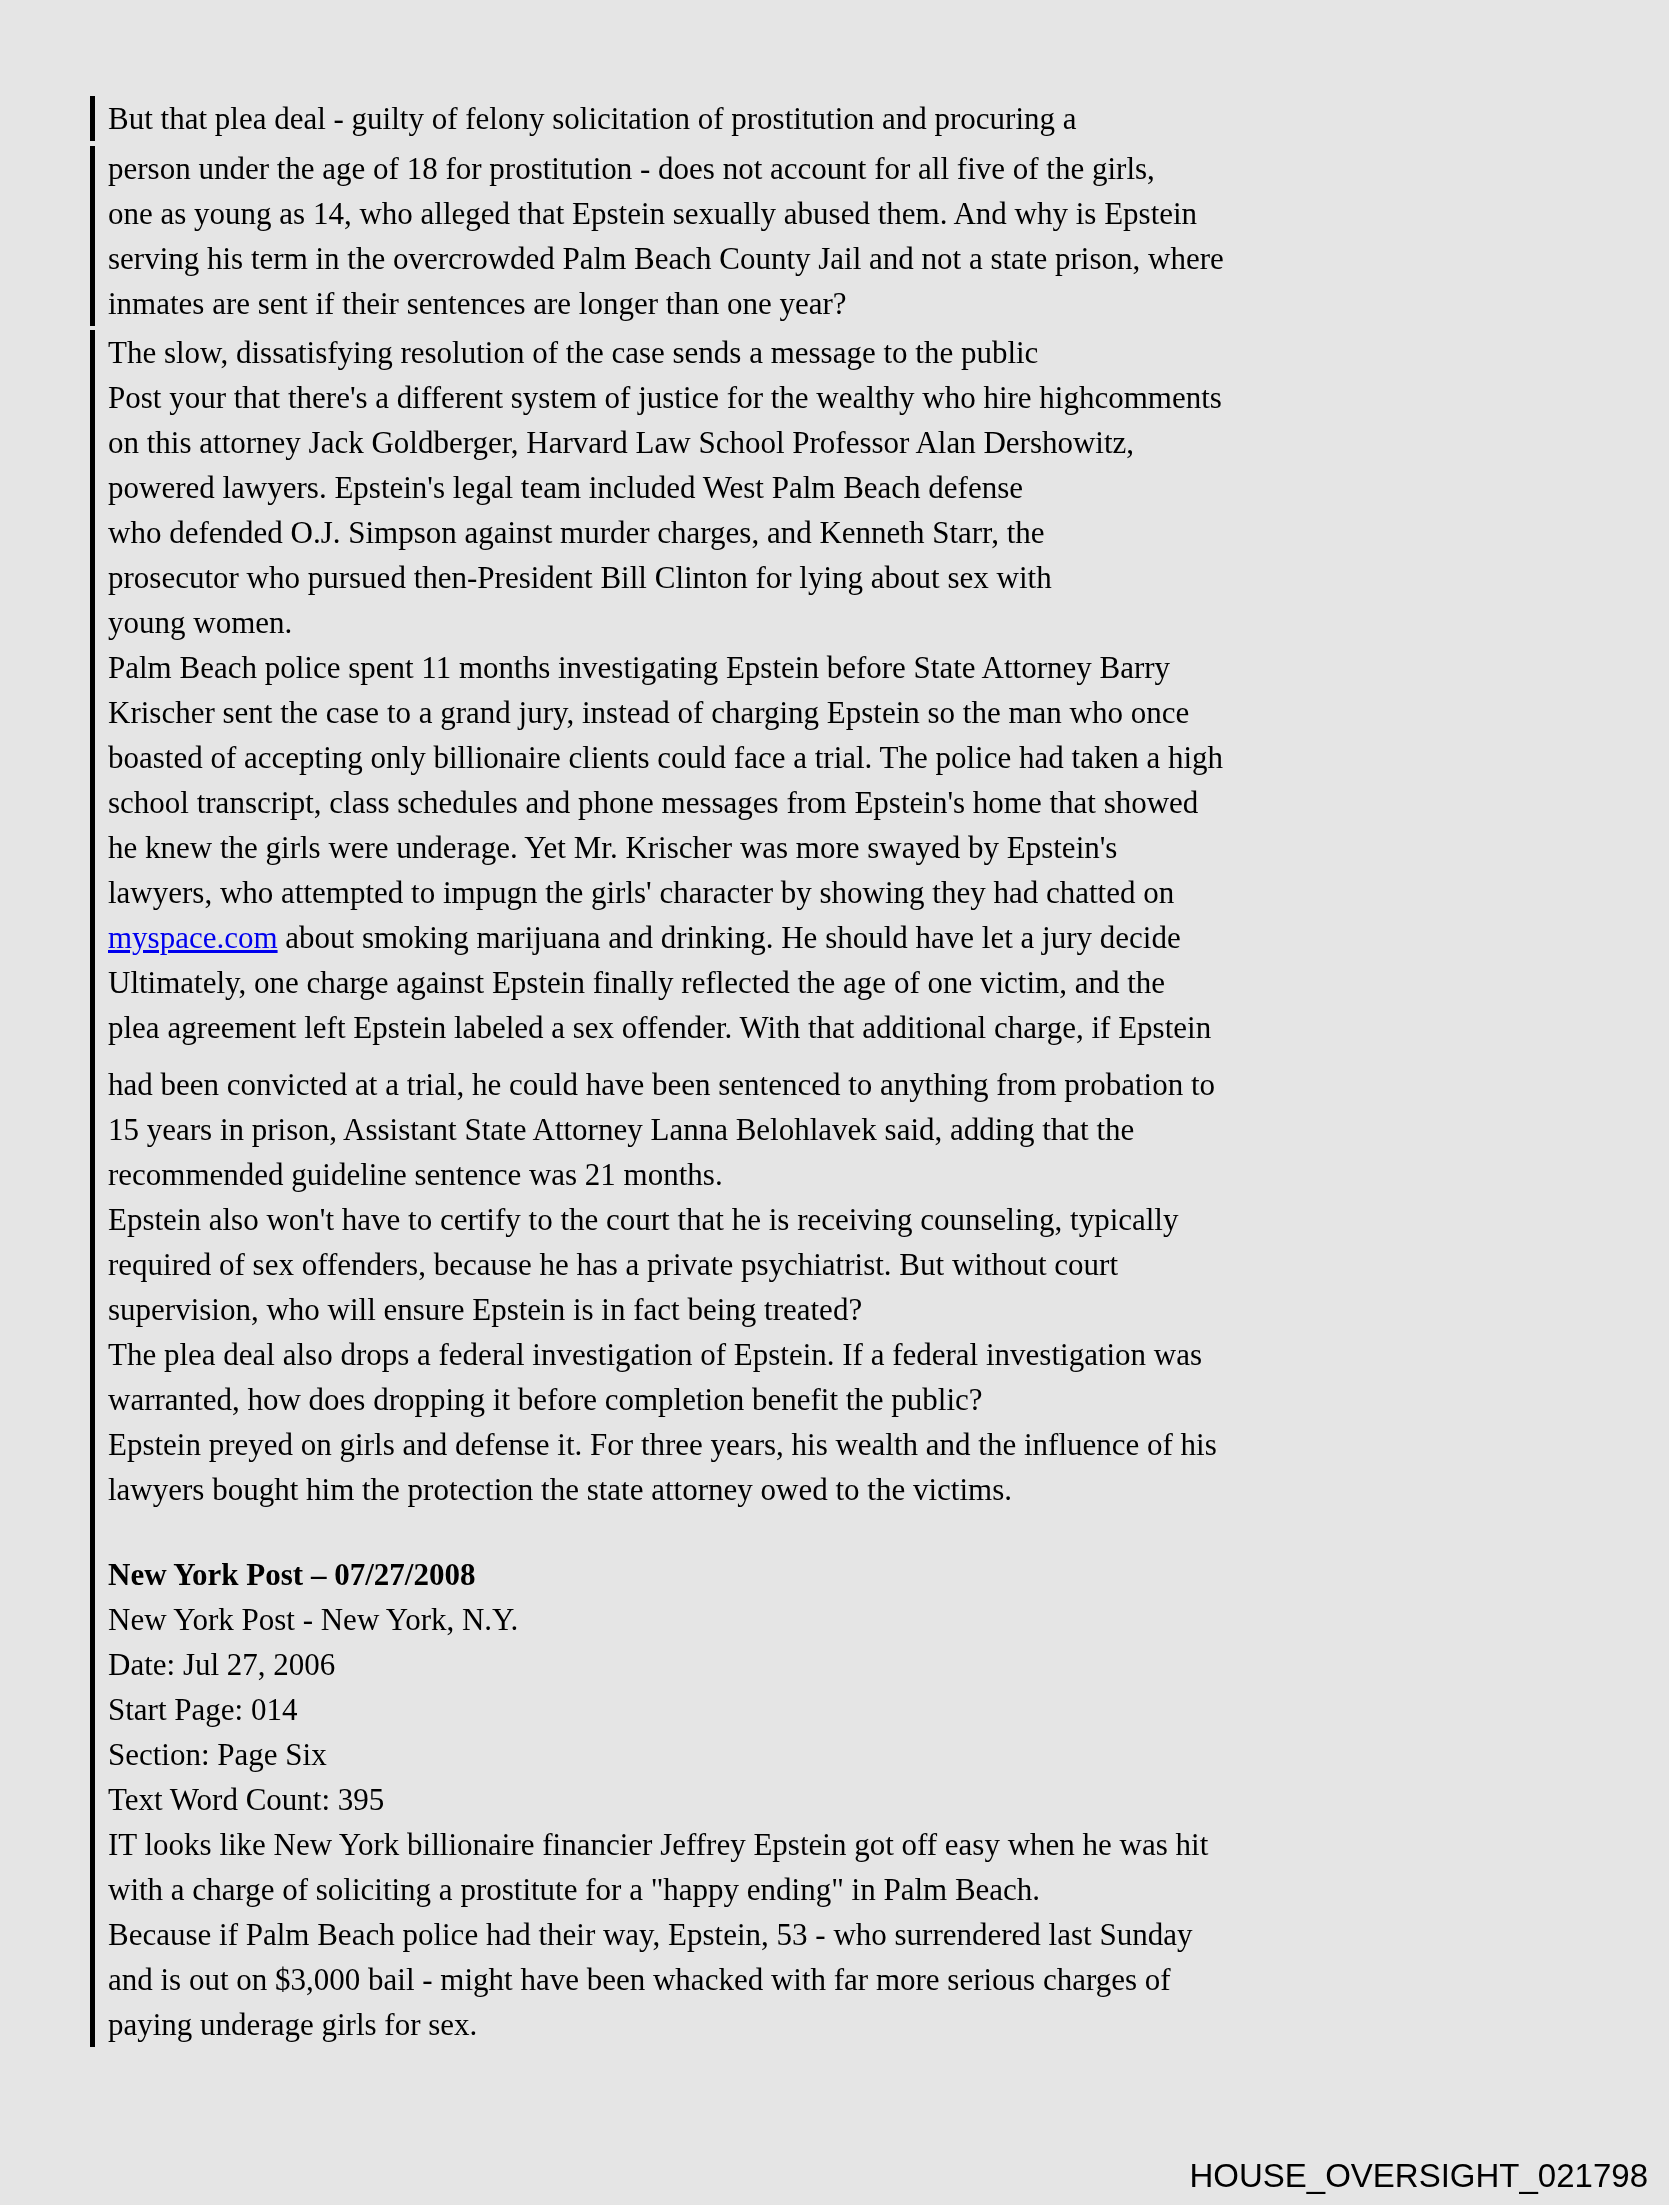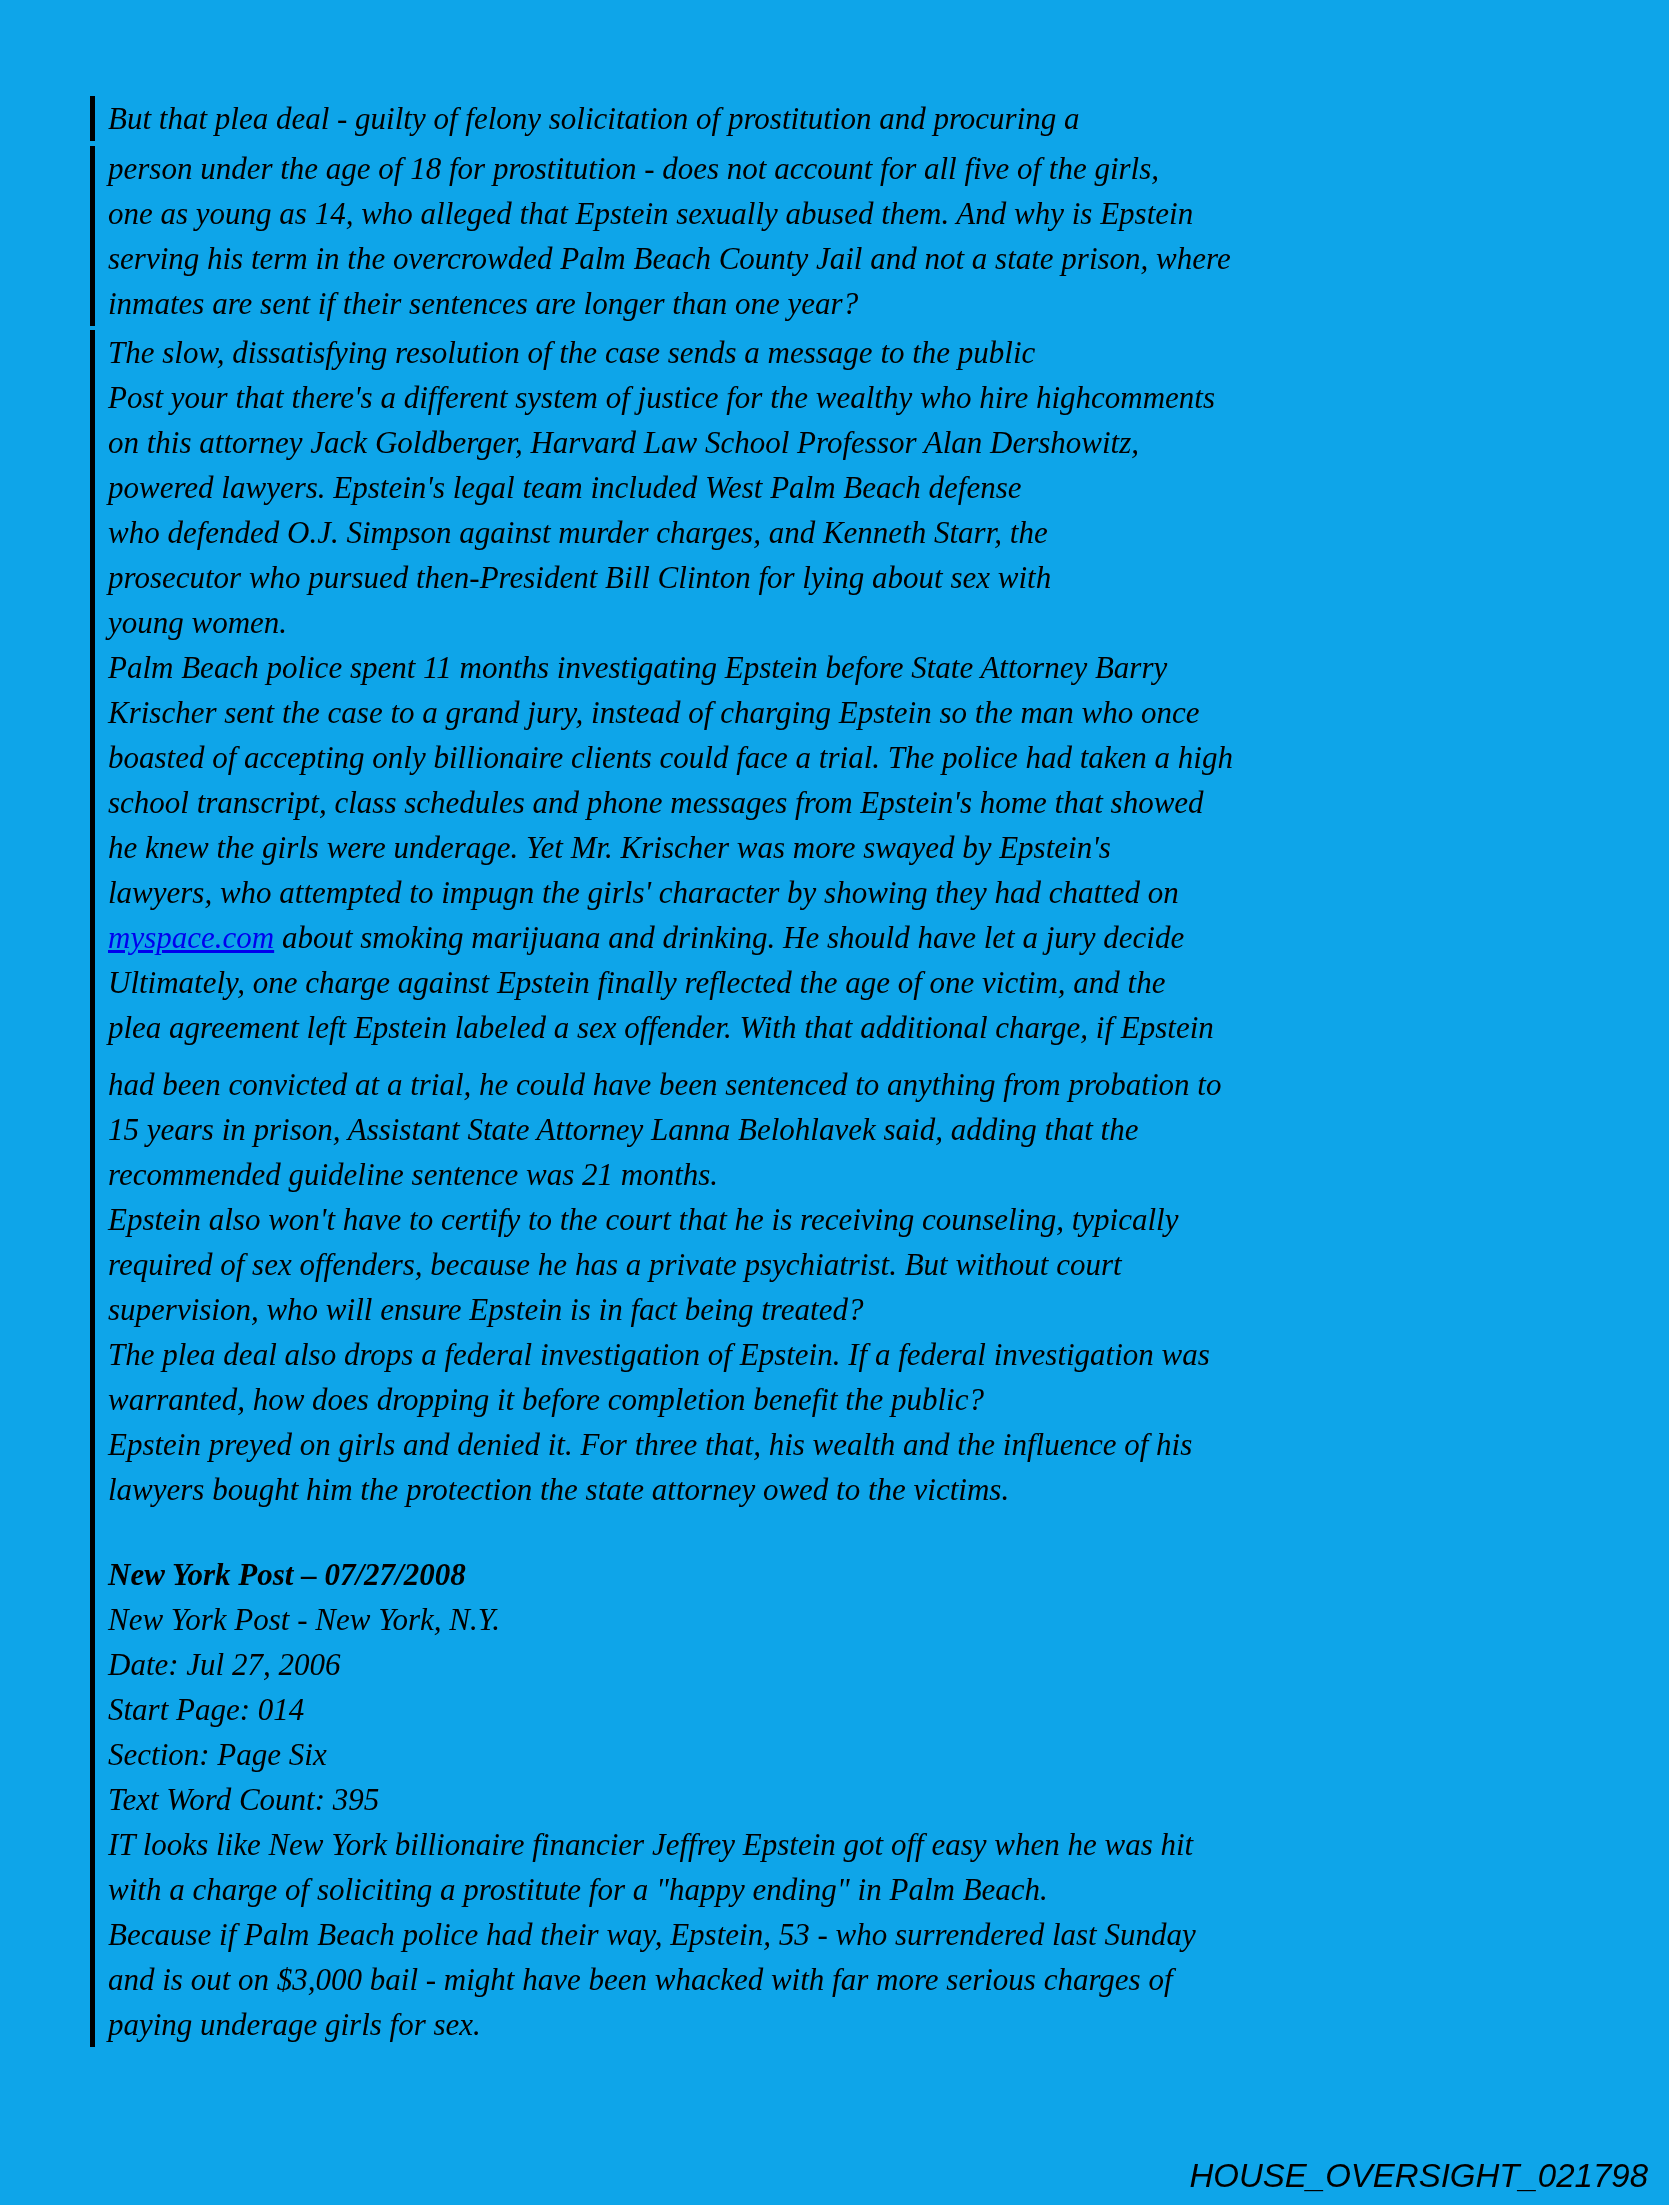--- a/index.html
+++ b/index.html
@@ -4,24 +4,23 @@
 <style>
   html, body {
     margin: 0;
     padding: 0;
     background: #ffffff;
   }
   .page {
     position: relative;
     width: 1669px;
     height: 2205px;
-    background: #0ea5e9;
+    background: #e5e5e5;
     overflow: hidden;
     font-family: "Liberation Serif", "DejaVu Serif", serif;
-    font-style: italic;
   }
   .textblock {
     position: absolute;
     left: 90px;
     top: 96px;
   }
   .para {
     border-left: 5.2px solid #000000;
     padding-left: 13px;
     margin: 0 0 4.6px 0;
@@ -81,21 +80,21 @@
         <div class="line" style="color: rgb(0, 0, 0);">Ultimately, one charge against Epstein finally reflected the age of one victim, and the</div>
         <div class="line" style="color: rgb(0, 0, 0);">plea agreement left Epstein labeled a sex offender. With that additional charge, if Epstein</div>
         <div class="line" style="color: rgb(0, 0, 0); margin-top: 12px;">had been convicted at a trial, he could have been sentenced to anything from probation to</div>
         <div class="line" style="color: rgb(0, 0, 0);">15 years in prison, Assistant State Attorney Lanna Belohlavek said, adding that the</div>
         <div class="line" style="color: rgb(0, 0, 0);">recommended guideline sentence was 21 months.</div>
         <div class="line" style="color: rgb(0, 0, 0);">Epstein also won't have to certify to the court that he is receiving counseling, typically</div>
         <div class="line" style="color: rgb(0, 0, 0);">required of sex offenders, because he has a private psychiatrist. But without court</div>
         <div class="line" style="color: rgb(0, 0, 0);">supervision, who will ensure Epstein is in fact being treated?</div>
         <div class="line" style="color: rgb(0, 0, 0);">The plea deal also drops a federal investigation of Epstein. If a federal investigation was</div>
         <div class="line" style="color: rgb(0, 0, 0);">warranted, how does dropping it before completion benefit the public?</div>
-        <div class="line" style="color: rgb(0, 0, 0);">Epstein preyed on girls and denied it. For three that, his wealth and the influence of his</div>
+        <div class="line" style="color: rgb(0, 0, 0);">Epstein preyed on girls and defense it. For three years, his wealth and the influence of his</div>
         <div class="line" style="color: rgb(0, 0, 0);">lawyers bought him the protection the state attorney owed to the victims.</div>
         <div class="line bold" style="color: rgb(0, 0, 0); margin-top: 40px;">New York Post – 07/27/2008</div>
         <div class="line" style="color: rgb(0, 0, 0);">New York Post - New York, N.Y.</div>
         <div class="line" style="color: rgb(0, 0, 0);">Date: Jul 27, 2006</div>
         <div class="line" style="color: rgb(0, 0, 0);">Start Page: 014</div>
         <div class="line" style="color: rgb(0, 0, 0);">Section: Page Six</div>
         <div class="line" style="color: rgb(0, 0, 0);">Text Word Count: 395</div>
         <div class="line" style="color: rgb(0, 0, 0);">IT looks like New York billionaire financier Jeffrey Epstein got off easy when he was hit</div>
         <div class="line" style="color: rgb(0, 0, 0);">with a charge of soliciting a prostitute for a "happy ending" in Palm Beach.</div>
         <div class="line" style="color: rgb(0, 0, 0);">Because if Palm Beach police had their way, Epstein, 53 - who surrendered last Sunday</div>

